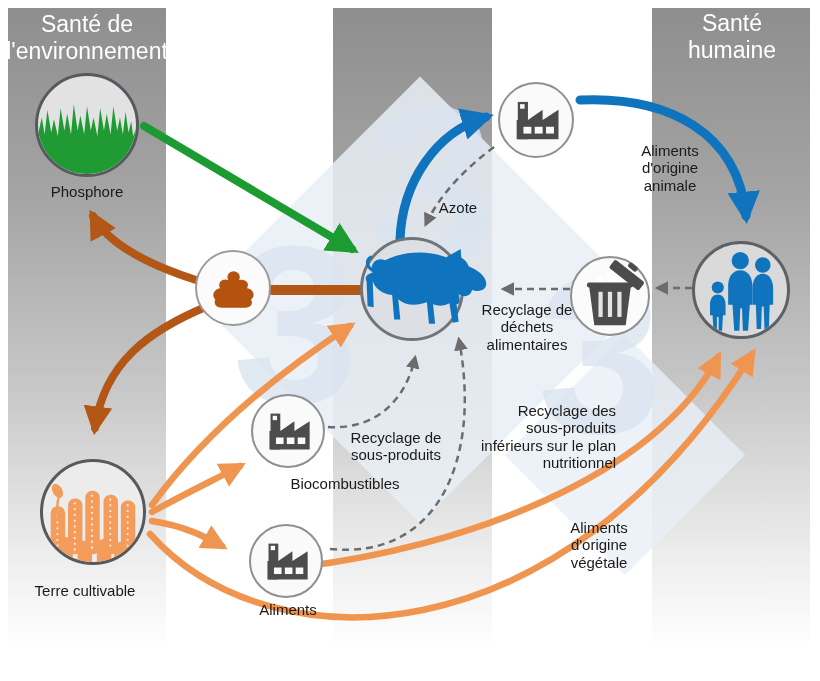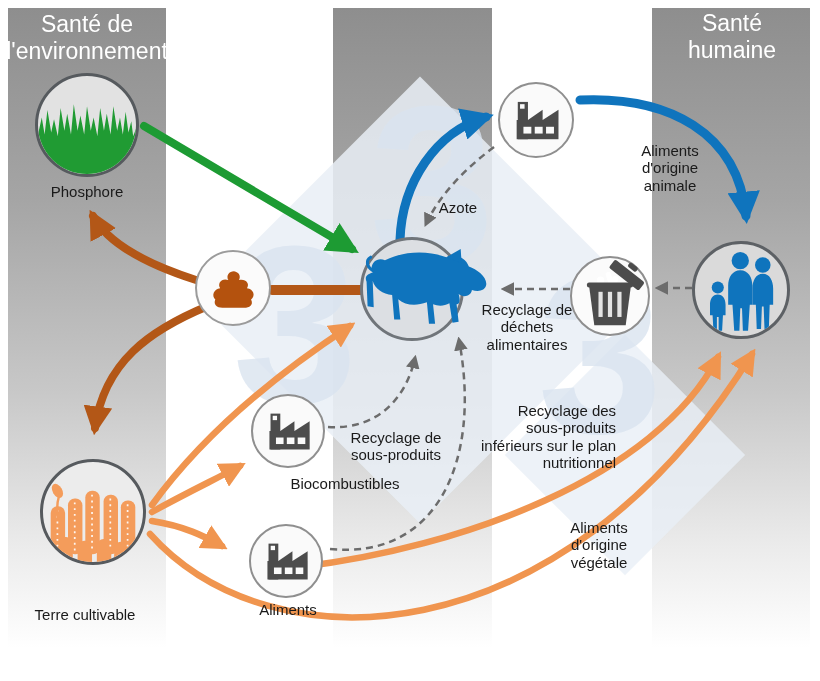--- a/index.html
+++ b/index.html
@@ -204,21 +204,21 @@
       <path d="M17,34 C14,44 14,52 16,60" stroke="var(--c-wheat_orange)" stroke-width="2.5" fill="none"></path>
     </svg>
   </div>
 
   <div class="col-header" style="left:87px;top:38px;">Santé de
 l'environnement</div>
   <div class="col-header" style="left:732px;top:37px;">Santé
 humaine</div>
 
   <div class="lbl" style="left:87px;top:192px;">Phosphore</div>
-  <div class="lbl" style="left:85px;top:591px;margin-top:24px;">Terre cultivable</div>
+  <div class="lbl" style="left:85px;top:591px;">Terre cultivable</div>
   <div class="lbl" style="left:323px;top:484px;margin-left:22px;">Biocombustibles</div>
   <div class="lbl" style="left:288px;top:610px;">Aliments</div>
   <div class="lbl" style="left:458px;top:208px;">Azote</div>
   <div class="lbl" style="left:670px;top:168px;">Aliments
 d'origine
 animale</div>
   <div class="lbl" style="left:527px;top:327px;">Recyclage de
 déchets
 alimentaires</div>
   <div class="lbl" style="left:396px;top:446px;">Recyclage de

